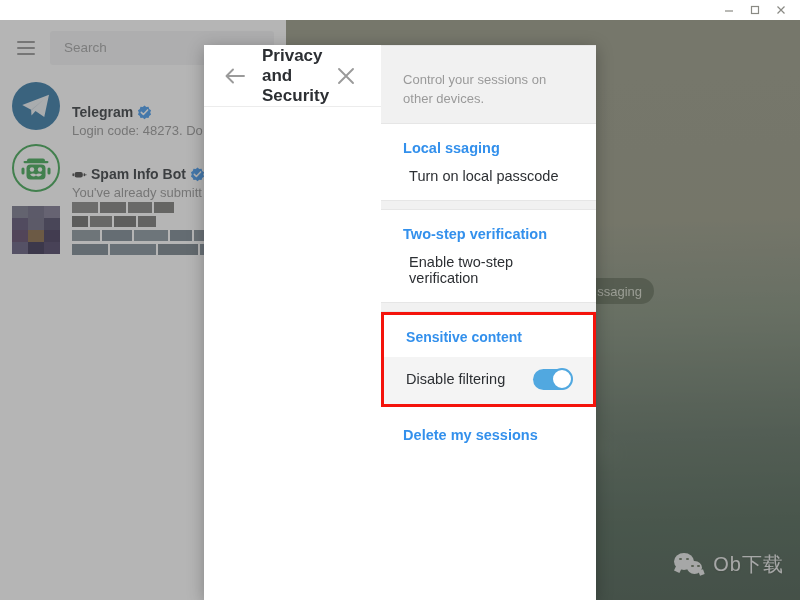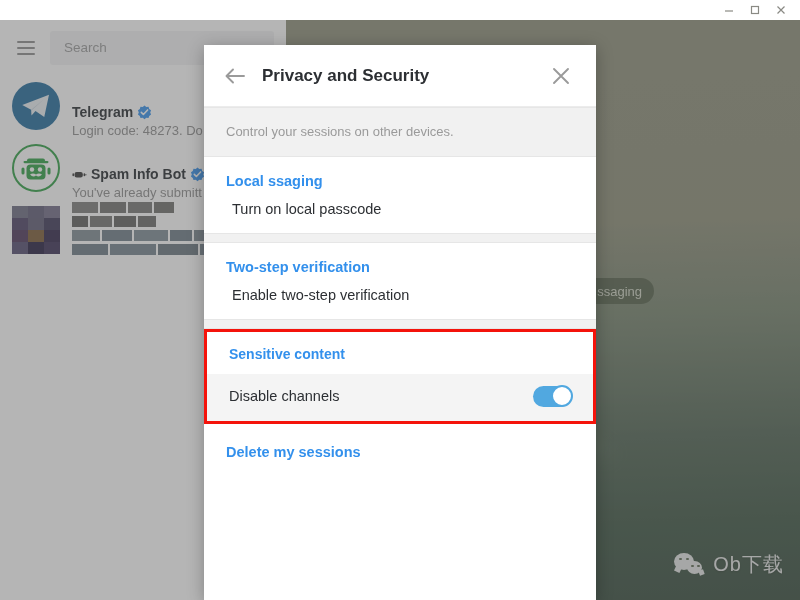--- a/index.html
+++ b/index.html
@@ -230,21 +230,21 @@
     position: absolute;
     top: 45px;
     left: 204px;
     width: 392px;
     height: 555px;
     background: #ffffff;
     box-shadow: 0 3px 16px rgba(0,0,0,0.28);
     z-index: 40;
     overflow: hidden;
     display: flex;
-    flex-direction: column;
+    flex-direction: row;
   }
   .modal-header {
     height: 62px;
     flex: 0 0 62px;
     display: flex;
     align-items: center;
     padding: 0 18px 0 14px;
     background: #ffffff;
     border-bottom: 1px solid #ececec;
   }
@@ -277,21 +277,21 @@
     justify-content: space-between;
     padding: 0 22px;
     background: #ffffff;
     font-size: 14.5px;
     color: #2c2f33;
   }
   .row-value { color: #3390ec; font-size: 14.5px; }
 
   .note {
     background: #f1f1f1;
-    padding: 15px 22px 14px 22px;
+    padding: 25px 22px 14px 22px;
     font-size: 13px;
     line-height: 1.45;
     color: #9a9a9a;
     border-top: 1px solid #e6e6e6;
     border-bottom: 1px solid #e6e6e6;
   }
   .spacer-band {
     height: 10px;
     background: #f1f1f1;
     border-top: 1px solid #e6e6e6;
@@ -535,21 +535,21 @@
       <div class="section-item">Turn on local passcode</div>
       <div class="spacer-band"></div>
 
       <div class="section-head">Two-step verification</div>
       <div class="section-item">Enable two-step verification</div>
       <div class="spacer-band"></div>
 
       <div class="highlight-wrap">
         <div class="sens-head">Sensitive content</div>
         <div class="sens-row">
-          <span>Disable channels</span>
+          <span>Disable filtering</span>
           <span class="toggle">
             <span class="knob"></span>
           </span>
         </div>
       </div>
 
 
       <div class="danger-head">Delete my sessions</div>
     </div>
   </div>

